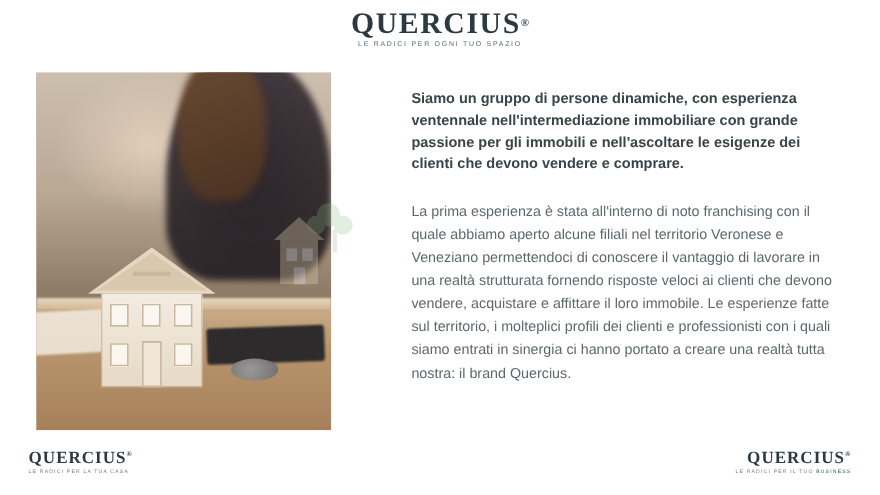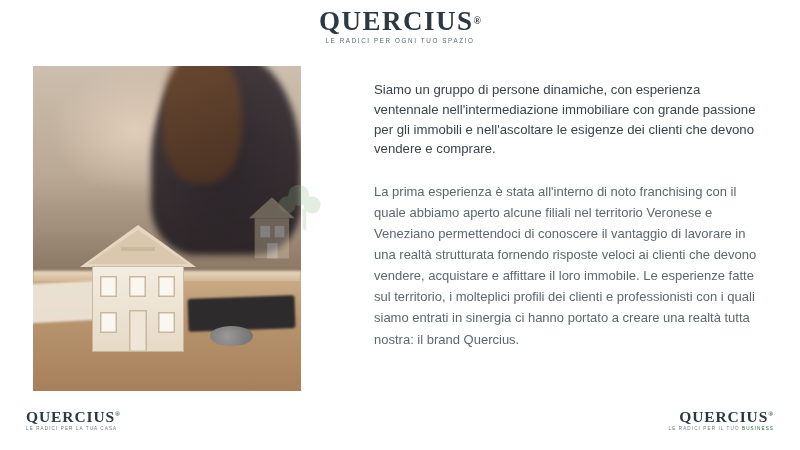--- a/index.html
+++ b/index.html
@@ -233,21 +233,21 @@
   }
   .title {
     font-size: 32px;
     font-weight: bold;
     color: #1f6b3e;
     letter-spacing: 0.5px;
     margin: 0 0 22px 0;
   }
   .lead {
     font-size: 13.2px;
-    font-weight: normal;
+    font-weight: bold;
     line-height: 1.5;
     color: #3a4449;
     margin: 0 0 22px 0;
   }
   .body-text {
     font-size: 13px;
     line-height: 1.62;
     color: #5d686d;
     margin: 0;
   }

